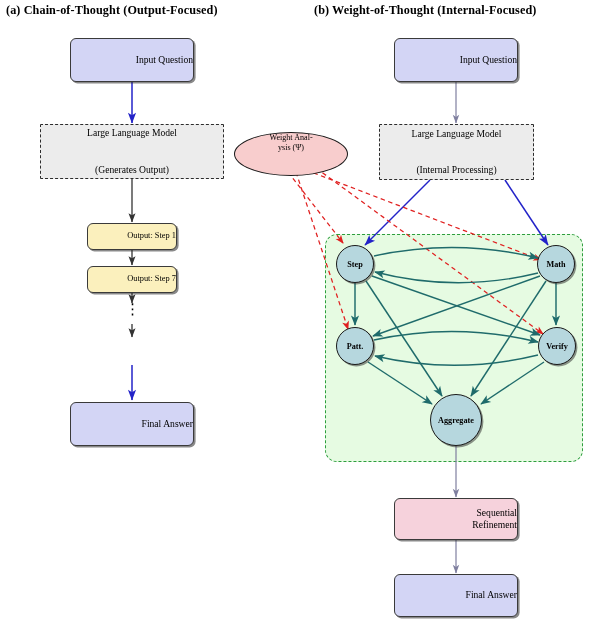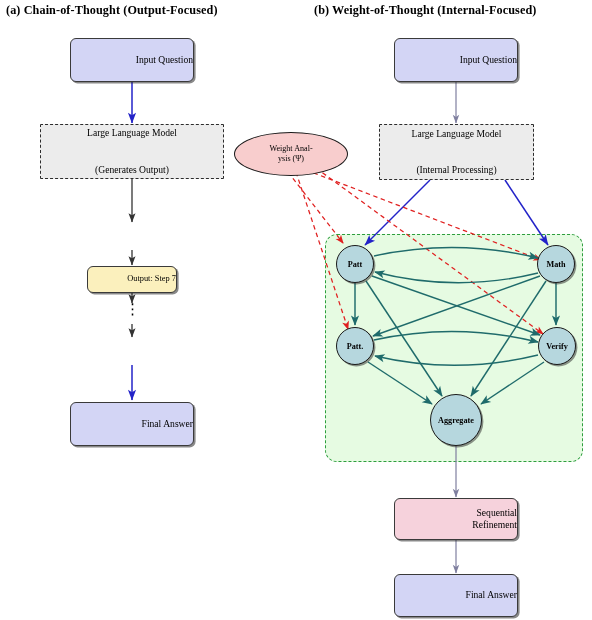--- a/index.html
+++ b/index.html
@@ -62,21 +62,20 @@
   }
   .ellipse-node {
     position: absolute;
     box-sizing: border-box;
     border: 1.2px solid #1a1a1a;
     border-radius: 50%;
     background: #f8cdcd;
     display: flex;
     flex-direction: column;
     align-items: center;
-    justify-content: center;
     text-align: center;
     font-size: 8.1px;
     line-height: 9.6px;
     color: #000000;
   }
   .circle-node {
     position: absolute;
     box-sizing: border-box;
     border-radius: 50%;
     border: 1.3px solid #1a1a1a;
@@ -198,20 +197,23 @@
 
   <div class="node-box rounded fill-blue" style="left:70px; top:38px; width:124px; height:44px;">
     <span>Input Question</span>
   </div>
 
   <div class="node-box dashed-box" style="left:40px; top:124px; width:184px; height:55px;">
     <span>Large Language Model</span>
     <span>(Generates Output)</span>
   </div>
 
+  <div class="node-box rounded fill-yellow" style="left:87px; top:223px; width:90px; height:27px; font-size:8.4px;">
+    <span>Output: Step 1</span>
+  </div>
 
   <div class="node-box rounded fill-yellow" style="left:87px; top:266px; width:90px; height:27px; font-size:8.4px;">
     <span>Output: Step 7</span>
   </div>
 
   <div class="ellipsis-dots" style="left:125px; top:305px; width:14px;">⋮</div>
 
 
   <div class="node-box rounded fill-blue" style="left:70px; top:402px; width:124px; height:44px;">
     <span>Final Answer</span>
@@ -225,21 +227,21 @@
     <span>Large Language Model</span>
     <span>(Internal Processing)</span>
   </div>
 
   <div class="ellipse-node" style="left:234px; top:132px; width:114px; height:44px;">
     <span>Weight Anal-</span>
     <span>ysis (Ψ)</span>
   </div>
 
   <div class="circle-node" style="left:336px; top:245px; width:38px; height:38px;">
-    <span>Patt</span>
+    <span>Step</span>
   </div>
   <div class="circle-node" style="left:537px; top:245px; width:38px; height:38px;">
     <span>Math</span>
   </div>
   <div class="circle-node" style="left:336px; top:327px; width:38px; height:38px;">
     <span>Patt.</span>
   </div>
   <div class="circle-node" style="left:538px; top:327px; width:38px; height:38px;">
     <span>Verify</span>
   </div>

